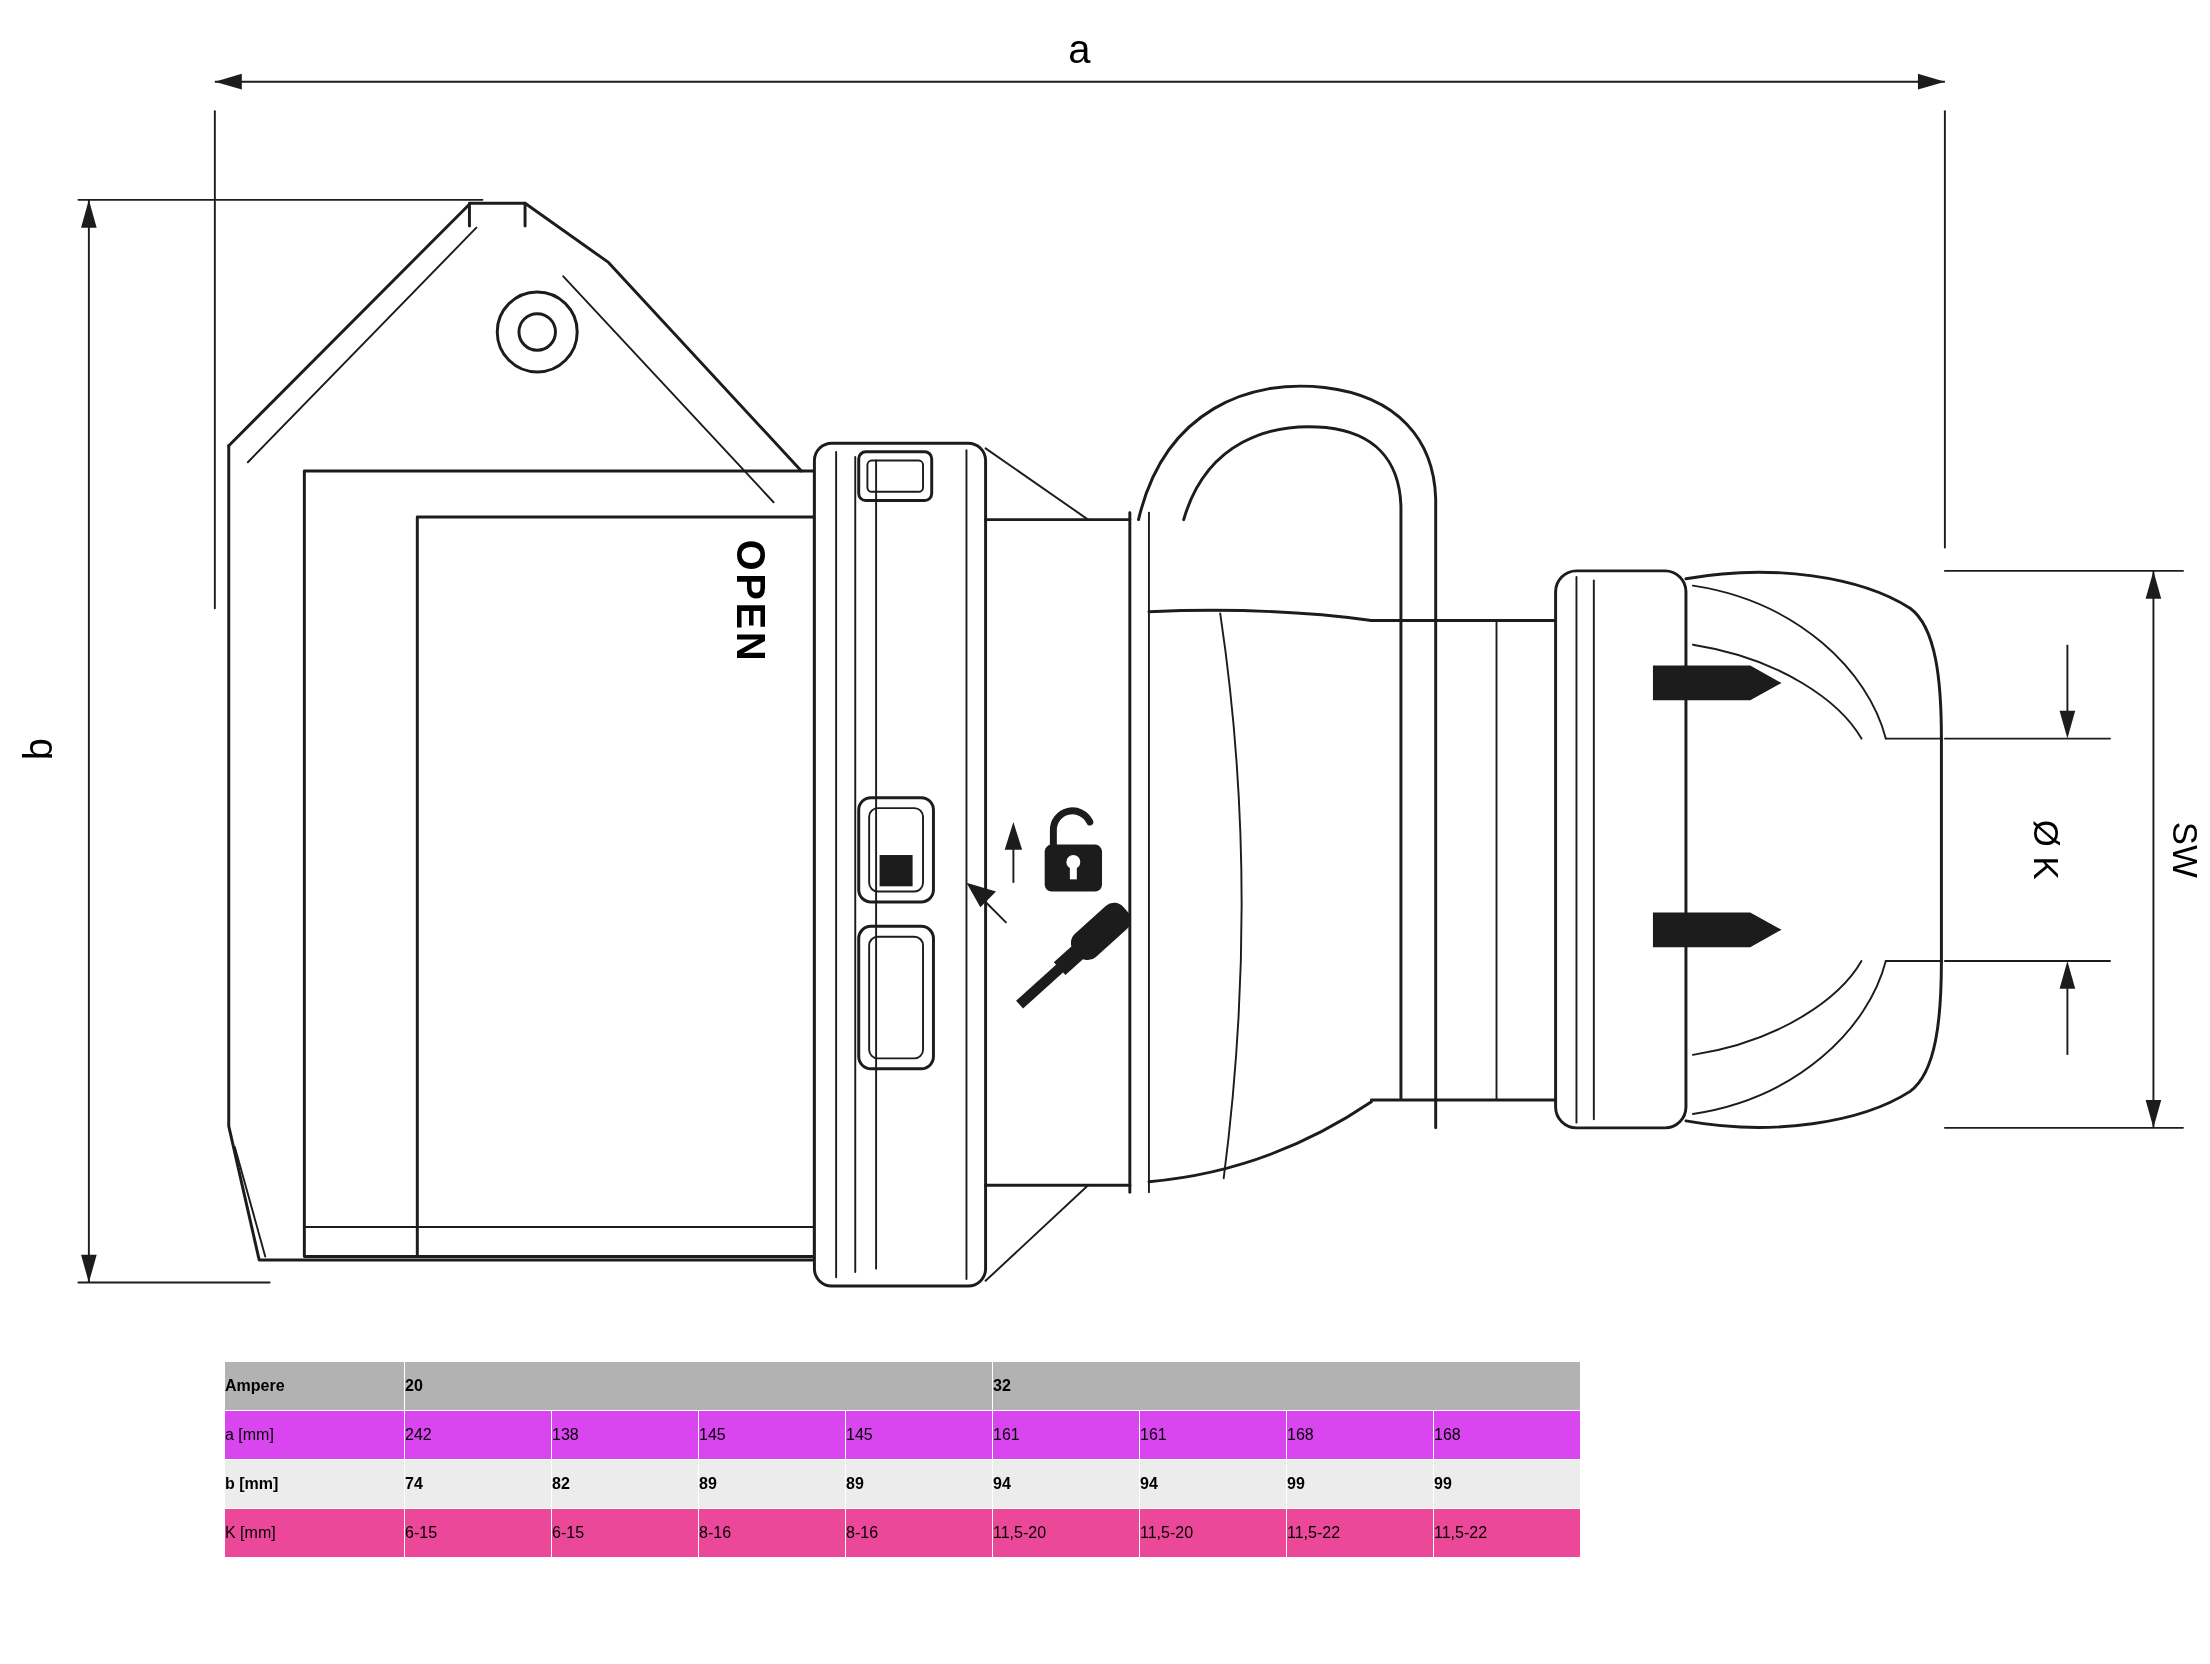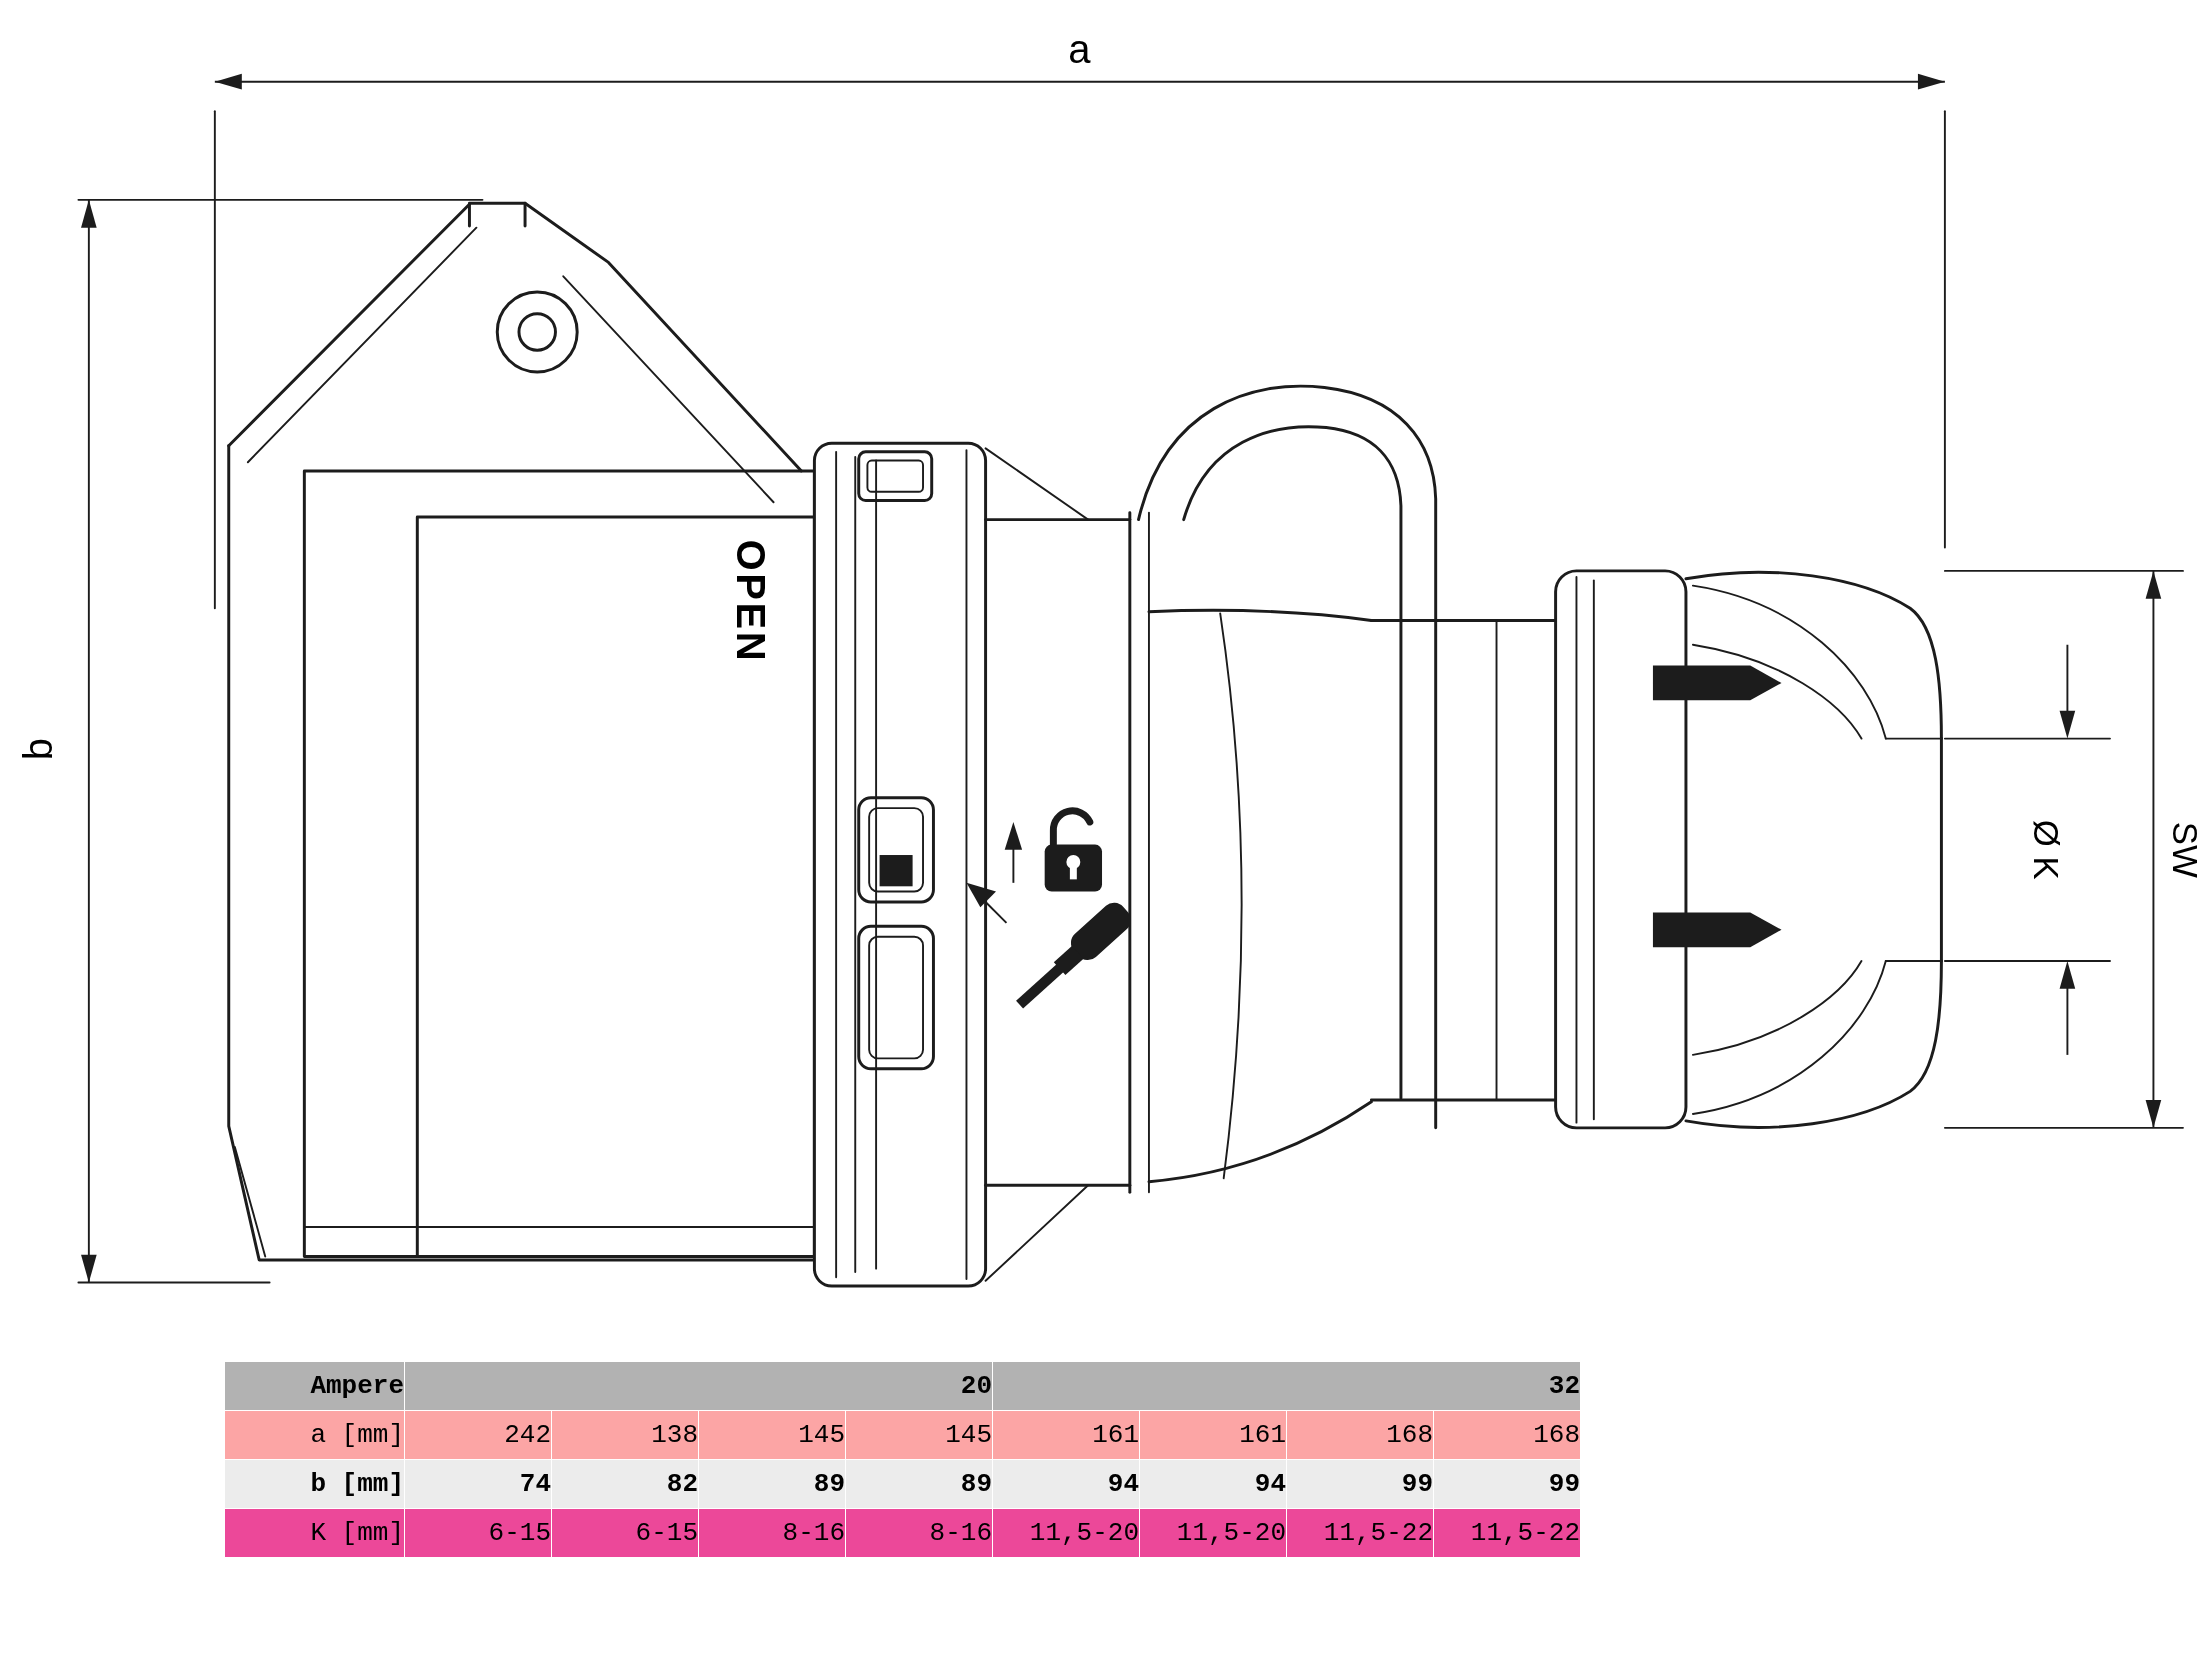--- a/index.html
+++ b/index.html
@@ -17,27 +17,27 @@
   .ah  {fill:#1c1c1c;stroke:none;}
   .dark{fill:#1c1c1c;stroke:none;}
   .dimtext{font-family:"Liberation Sans",sans-serif;font-size:46px;fill:#000;}
   .smtext {font-family:"Liberation Sans",sans-serif;font-size:40px;fill:#000;}
   .opentext{font-family:"Liberation Sans",sans-serif;font-size:46px;font-weight:bold;letter-spacing:3px;fill:#000;}
 
   
   .table-wrap{position:absolute;left:224px;top:1361px;}
   table.dims{border-collapse:collapse;table-layout:fixed;}
   table.dims td{
-    height:48px;font-size:26px;border:1.7px solid #ffffff;
-    text-align:right;vertical-align:middle;padding:0;white-space:nowrap;font-family:Liberation Mono, monospace;
+    height:48px;font-size:16px;border:1.7px solid #ffffff;
+    text-align:left;vertical-align:middle;padding:0;white-space:nowrap;
   }
   td.lab{text-align:left;padding-left:12px;font-weight:bold;}
   .row-ampere td{background:#b2b2b2;font-weight:bold;}
   .row-pole   td{background:#ececec;font-weight:bold;}
-  .row-a      td{background:#fca5a5;font-weight:normal;}
+  .row-a      td{background:#d946ef;font-weight:normal;}
   .row-b      td{background:#ececec;font-weight:bold;}
   .row-k      td{background:#ec4899;font-weight:normal;}
   .row-sw     td{background:#ffffff;font-weight:bold;}
 </style>
 </head>
 <body>
 
 <svg class="drawing" width="2211" height="1664" viewBox="0 0 2544 1915">
 
   <g>

